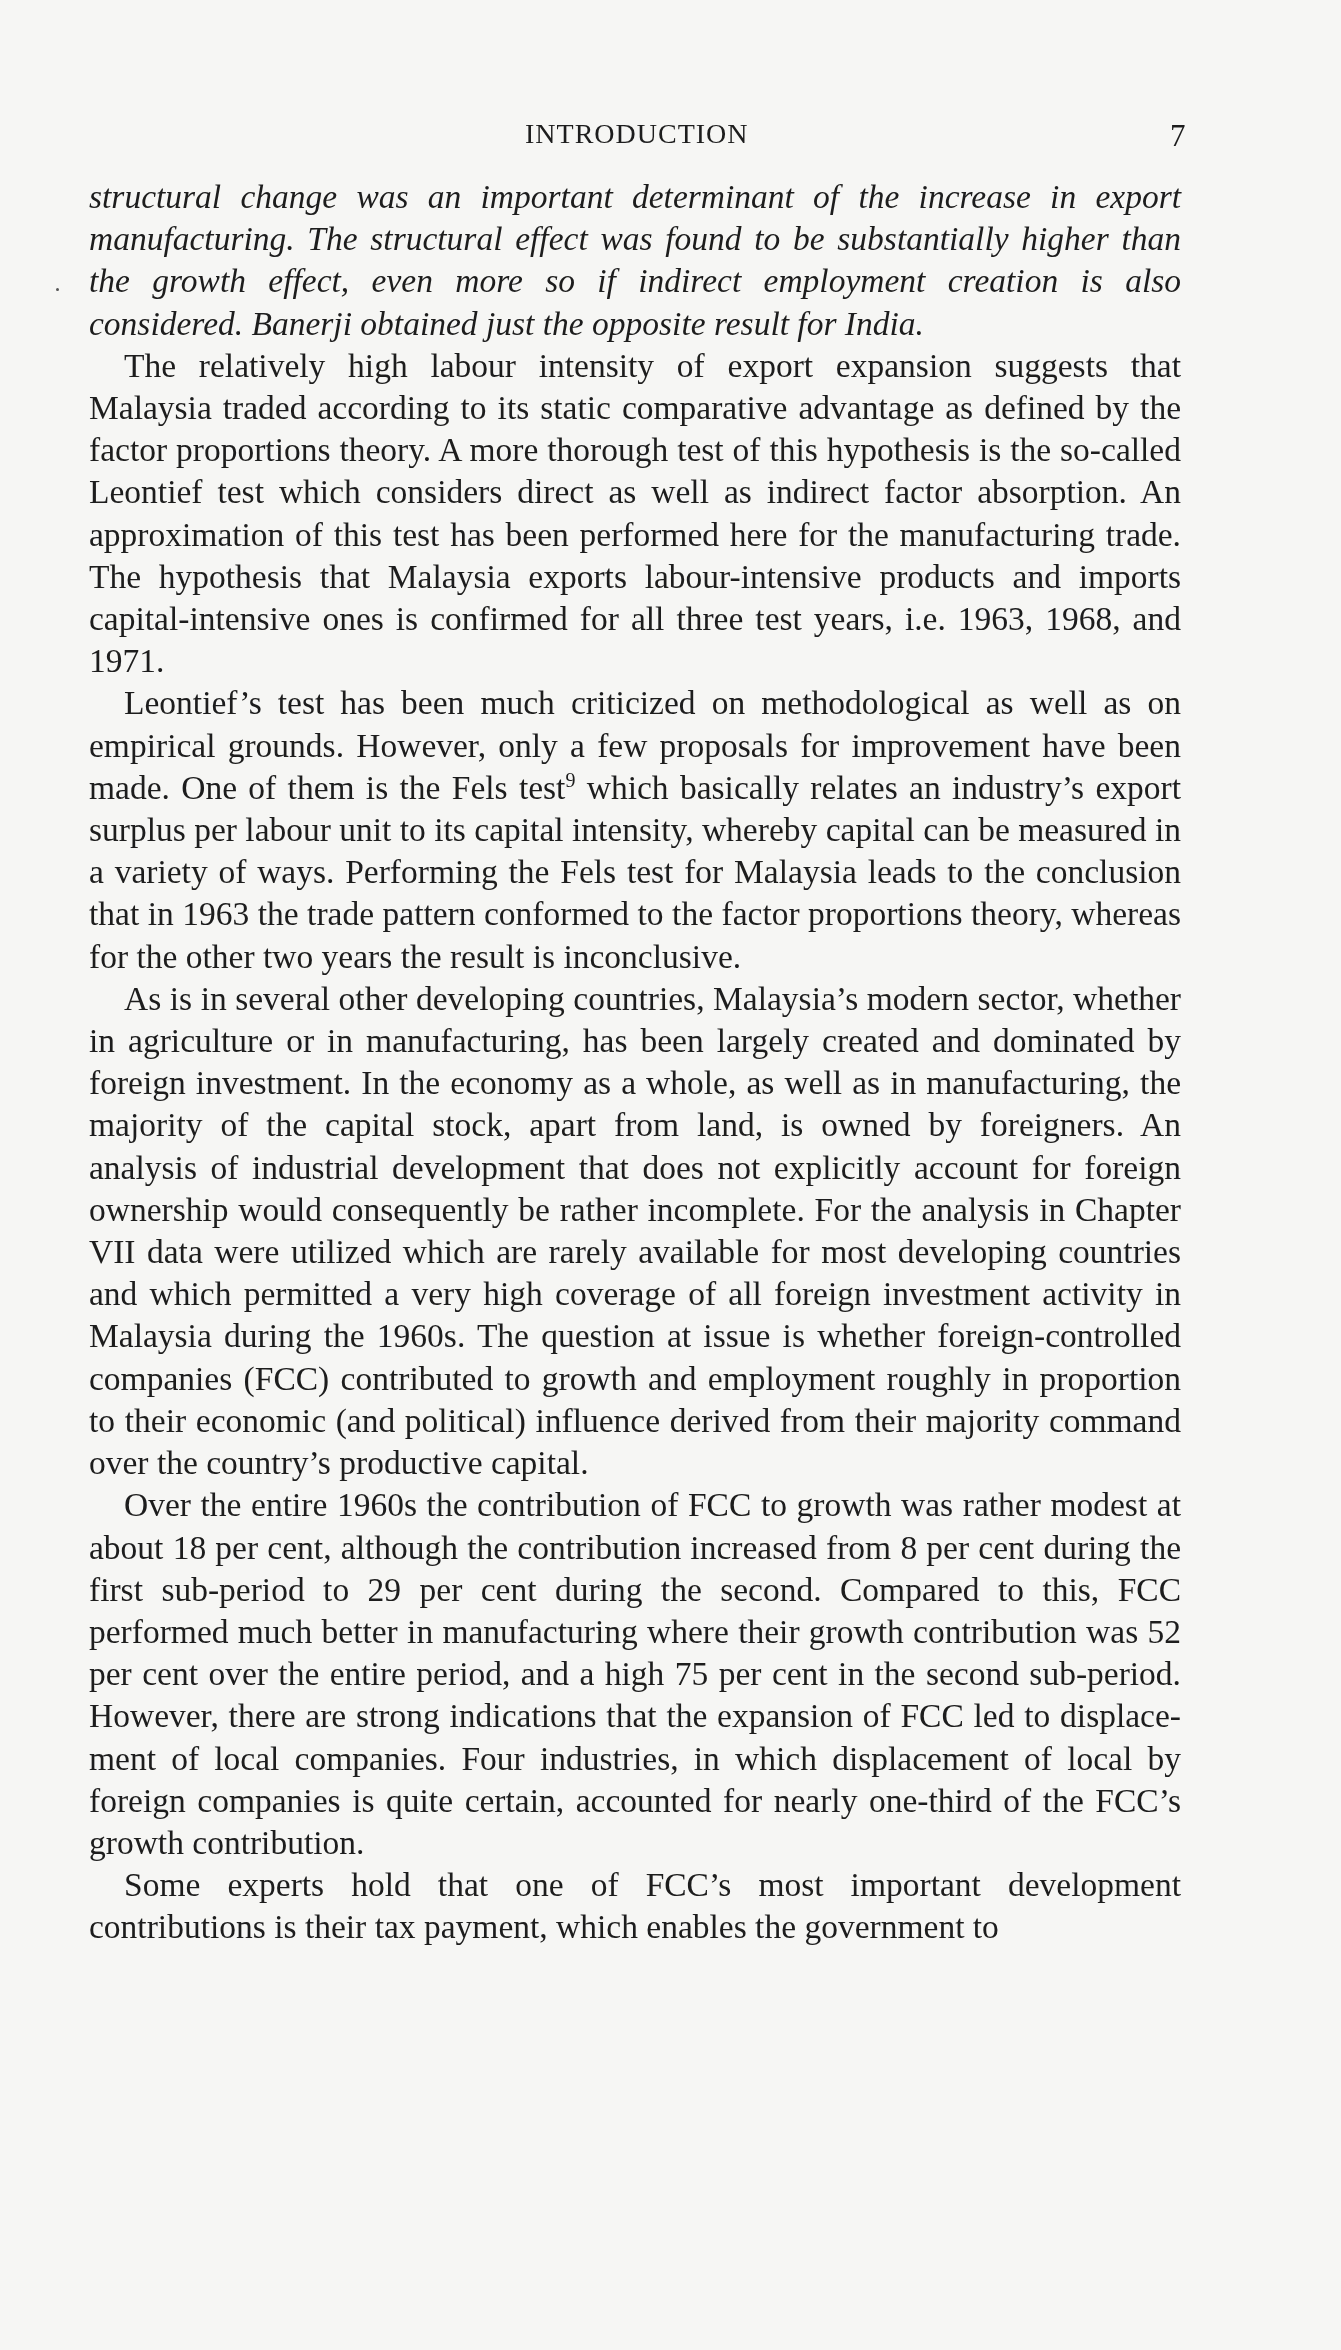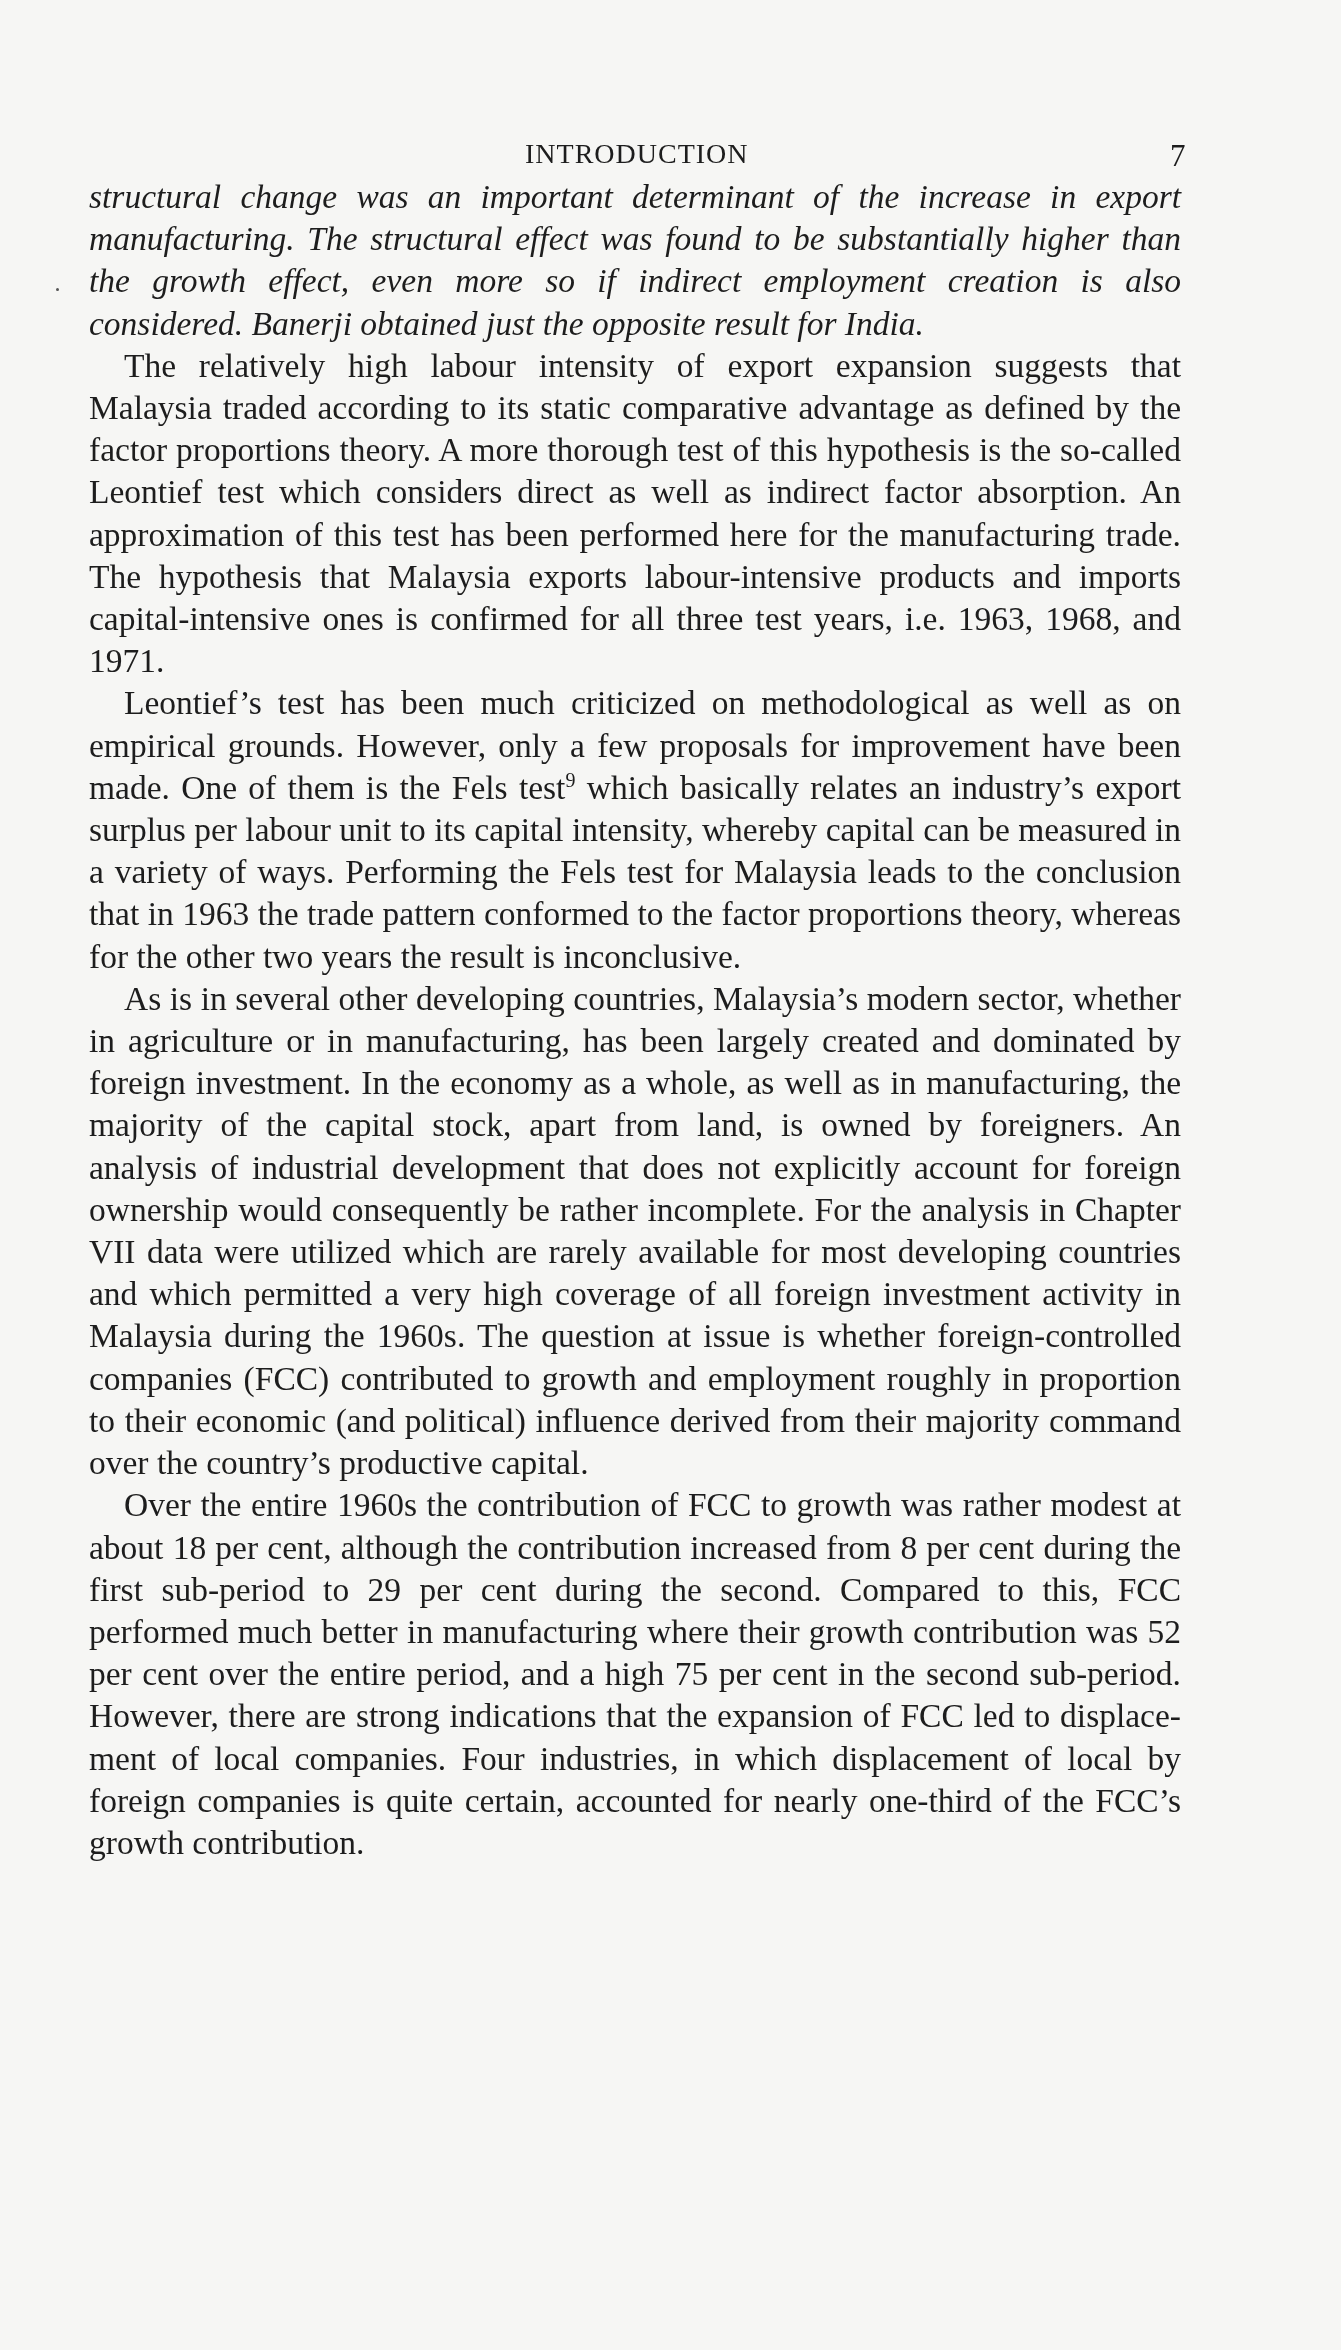--- a/index.html
+++ b/index.html
@@ -4,21 +4,21 @@
 <style>
   html, body { margin: 0; padding: 0; }
   body {
     width: 1341px; height: 2350px;
     background: #f6f6f4;
     position: relative; overflow: hidden;
     font-family: "Liberation Serif", "DejaVu Serif", serif;
     color: #1d1d1d;
   }
   .running-head {
-    position: absolute; top: 118px; left: 0; width: 1341px; height: 40px; margin-top: 20px;
+    position: absolute; top: 118px; left: 0; width: 1341px; height: 40px;
   }
   .head-title {
     position: absolute; left: 525px; top: 0;
     font-size: 28px; letter-spacing: 1px;
   }
   .page-number {
     position: absolute; left: 1170px; top: 0;
     font-size: 31px;
   }
   .body-text {
@@ -43,13 +43,14 @@
 </div>
 
 <div class="stray-mark"></div>
 
 <div class="body-text">
   <p class="para first">structural change was an important determinant of the increase in export manufacturing. The structural effect was found to be substan­tially higher than the growth effect, even more so if indirect employ­ment creation is also considered. Banerji obtained just the opposite result for India.</p>
   <p class="para">The relatively high labour intensity of export expansion suggests that Malaysia traded according to its static comparative advantage as defined by the factor proportions theory. A more thorough test of this hypothesis is the so-called Leontief test which considers direct as well as indirect factor absorption. An approximation of this test has been performed here for the manufacturing trade. The hypothesis that Malaysia exports labour-intensive products and imports capital-inten­sive ones is confirmed for all three test years, i.e. 1963, 1968, and 1971.</p>
   <p class="para"><span>Leontief’s test has been much criticized on methodological as well as on empirical grounds. However, only a few proposals for improvement have been made. One of them is the Fels test</span><sup>9</sup><span> which basically relates an industry’s export surplus per labour unit to its capital intensity, whereby capital can be measured in a variety of ways. Performing the Fels test for Malaysia leads to the conclusion that in 1963 the trade pattern conformed to the factor proportions theory, whereas for the other two years the result is inconclusive.</span></p>
   <p class="para">As is in several other developing countries, Malaysia’s modern sec­tor, whether in agriculture or in manufacturing, has been largely cre­ated and dominated by foreign investment. In the economy as a whole, as well as in manufacturing, the majority of the capital stock, apart from land, is owned by foreigners. An analysis of industrial develop­ment that does not explicitly account for foreign ownership would con­sequently be rather incomplete. For the analysis in Chapter VII data were utilized which are rarely available for most developing countries and which permitted a very high coverage of all foreign investment activity in Malaysia during the 1960s. The question at issue is whether foreign-controlled companies (FCC) contributed to growth and em­ployment roughly in proportion to their economic (and political) influ­ence derived from their majority command over the country’s produc­tive capital.</p>
   <p class="para">Over the entire 1960s the contribution of FCC to growth was rather modest at about 18 per cent, although the contribution increased from 8 per cent during the first sub-period to 29 per cent during the second. Compared to this, FCC performed much better in manufactur­ing where their growth contribution was 52 per cent over the entire period, and a high 75 per cent in the second sub-period. However, there are strong indications that the expansion of FCC led to displace­ment of local companies. Four industries, in which displacement of local by foreign companies is quite certain, accounted for nearly one-third of the FCC’s growth contribution.</p>
+  <p class="para">Some experts hold that one of FCC’s most important development contributions is their tax payment, which enables the government to</p>
 </div>
 
 </body></html>

